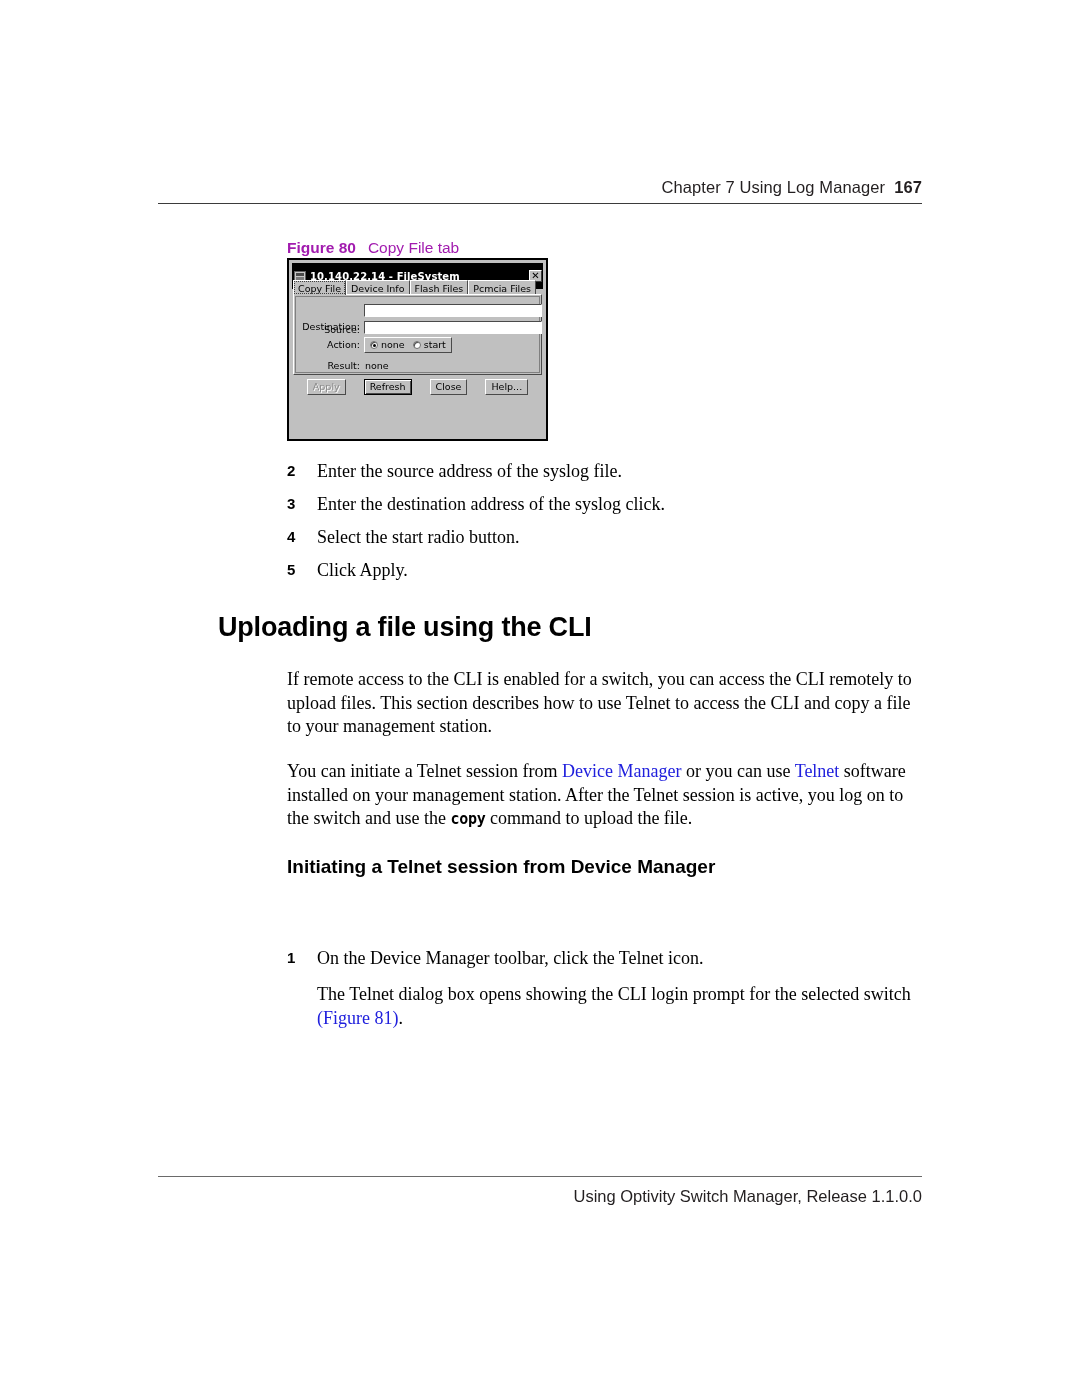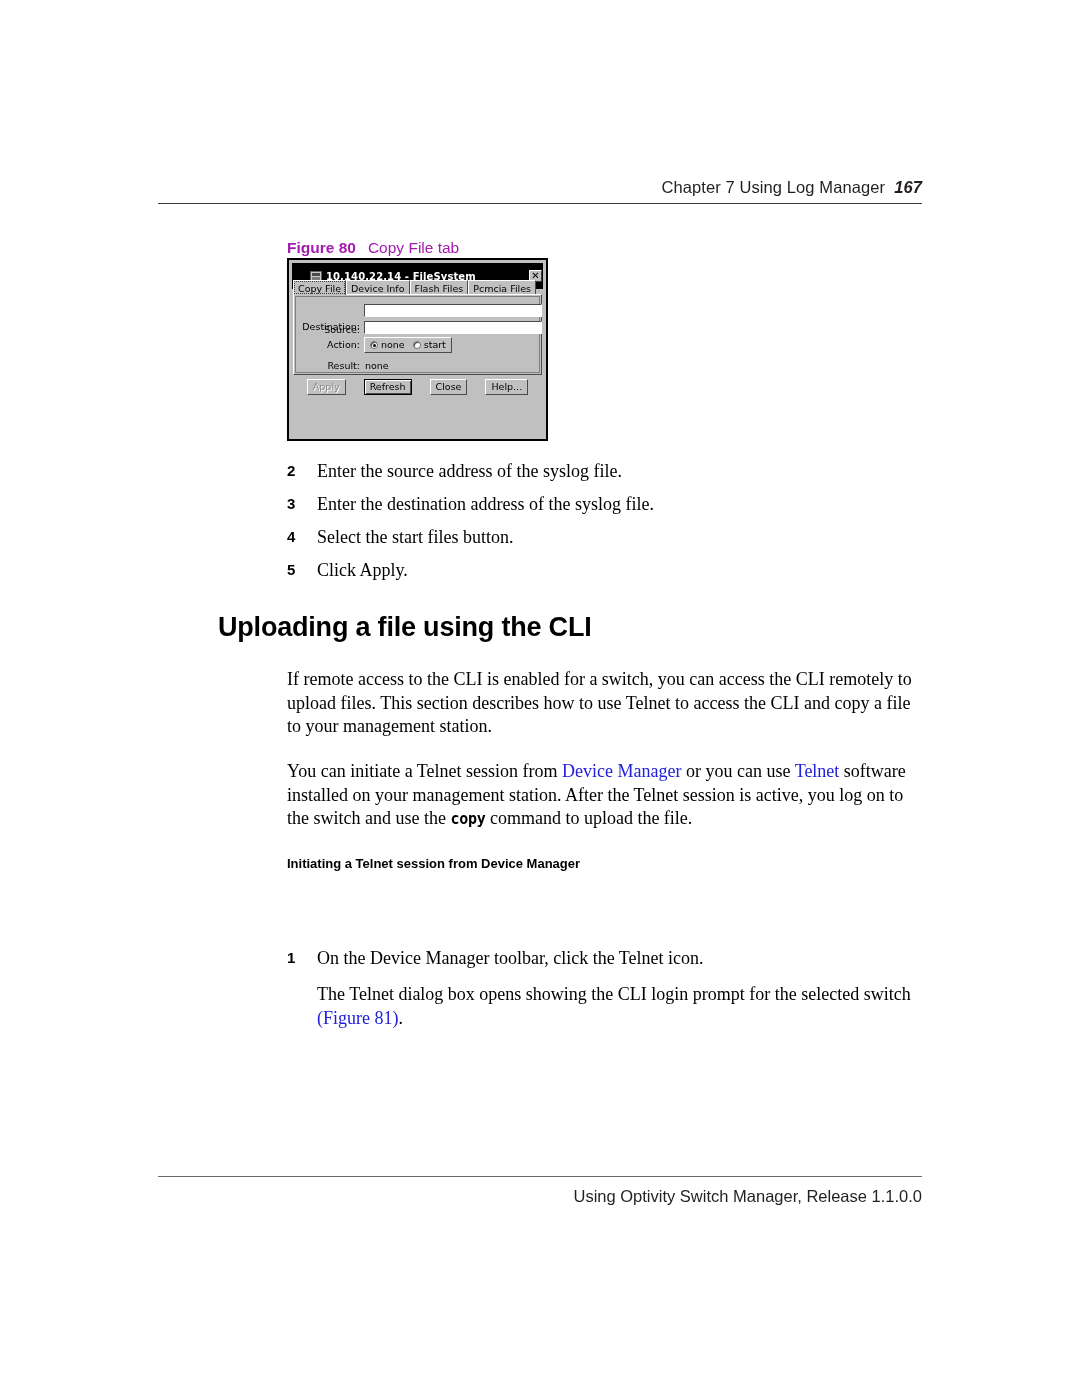--- a/index.html
+++ b/index.html
@@ -35,21 +35,20 @@
     font-family: "Liberation Sans", "DejaVu Sans", sans-serif;
     font-size: 16.5px;
     text-align: right;
     color: #231f20;
     letter-spacing: 0.1px;
     white-space: nowrap;
   }
   .header-text .pgnum {
     font-weight: bold;
     margin-left: 9px;
-    font-style: italic;
   }
   .header-rule {
     margin-top: 6px;
     border-top: 1.6px solid #3b3b3b;
     width: 764px;
   }
 
   
   .fig-caption {
     position: absolute;
@@ -82,21 +81,21 @@
 
   .titlebar {
     position: absolute;
     left: 3px; top: 3px;
     right: 3px;
     height: 26px;
     background: #000000;
     display: flex;
     align-items: center;
     box-sizing: border-box;
-    padding: 0 1px 0 18px;
+    padding: 0 1px 0 2px;
   }
   .title-icon {
     width: 12px; height: 11px;
     margin-right: 4px;
     flex: 0 0 auto;
     position: relative;
     background: #c8c8c8;
     border: 1px solid #606060;
     box-sizing: border-box;
   }
@@ -389,21 +388,21 @@
     color: #000;
     white-space: nowrap;
     text-align: right;
   }
   .h2 {
     position: absolute;
     left: 287px;
     top: 856px;
     font-family: "Liberation Sans", "DejaVu Sans", sans-serif;
     font-weight: bold;
-    font-size: 13px;
+    font-size: 19px;
     color: #000;
     white-space: nowrap;
   }
 
   .link { color: #2020dd; }
   .mono-bold {
     font-family: "DejaVu Sans Mono", "Liberation Mono", monospace;
     font-weight: bold;
     font-size: 15px;
     letter-spacing: -0.3px;
@@ -506,25 +505,25 @@
 
   </div>
 
   <div class="steps" id="steps-a">
     <div class="step">
       <div class="step-num">2</div>
       <div class="step-body">Enter the source address of the syslog file.</div>
     </div>
     <div class="step">
       <div class="step-num">3</div>
-      <div class="step-body">Enter the destination address of the syslog file.</div>
+      <div class="step-body">Enter the destination address of the syslog click.</div>
     </div>
     <div class="step">
       <div class="step-num">4</div>
-      <div class="step-body">Select the start files button.</div>
+      <div class="step-body">Select the start radio button.</div>
     </div>
     <div class="step">
       <div class="step-num">5</div>
       <div class="step-body">Click Apply.</div>
     </div>
   </div>
 
   <div class="h1">Uploading a file using the CLI</div>
 
   <div class="para" id="para-intro">If remote access to the CLI is enabled for a switch, you can access the CLI remotely to upload files. This section describes how to use Telnet to access the CLI and copy a file to your management station.</div>

